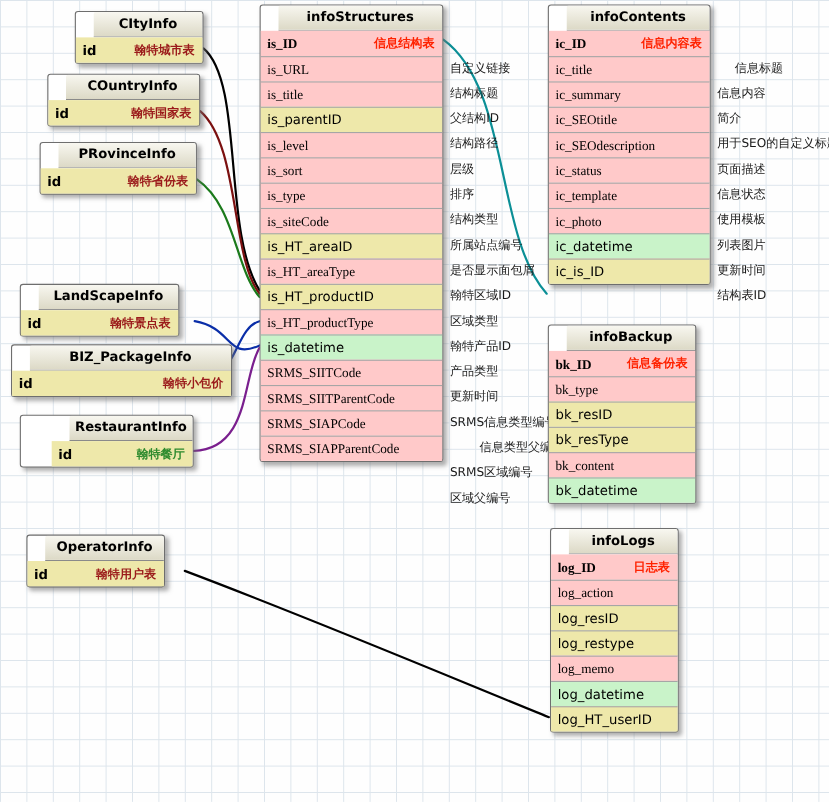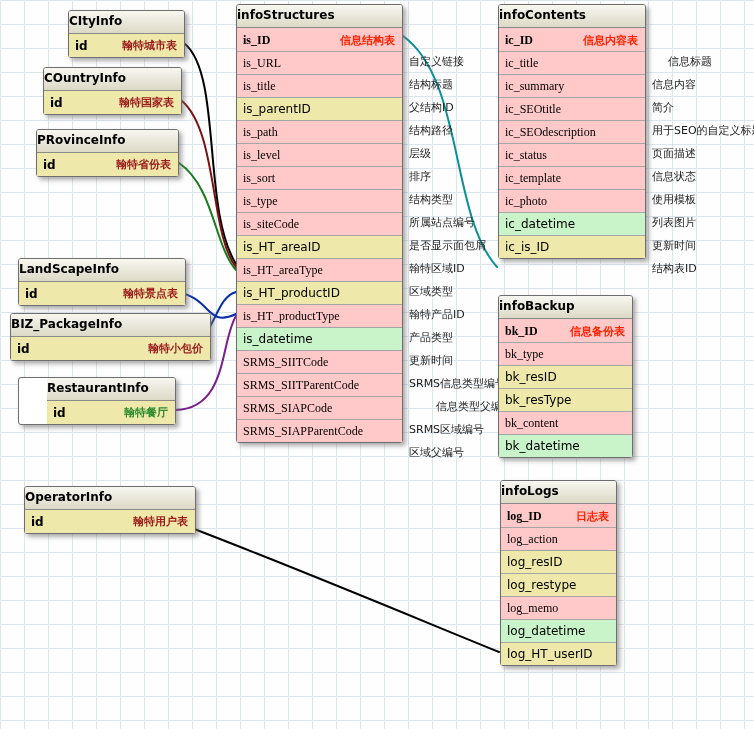--- a/index.html
+++ b/index.html
@@ -28,27 +28,28 @@
     border: 1px solid #6e6e6e;
     border-radius: 3px;
     background: #ffffff;
     box-shadow: 3px 3px 4px rgba(110,110,110,0.55);
     font-size: 12px;
     color: #000;
   }
   .thead {
     height: 23px;
     line-height: 21px;
-    text-align: left;
+    text-align: center;
     font-weight: bold;
     background: linear-gradient(#f8f7f0, #dcd9c6);
     border-bottom: 1px solid #8a8a8a;
     border-radius: 2px 2px 0 0;
     white-space: nowrap;
     overflow: hidden;
+    margin-left: 16px;
   }
   .trow {
     height: 23px;
     line-height: 22px;
     display: flex;
     justify-content: space-between;
     align-items: center;
     padding: 0 7px 0 6px;
     white-space: nowrap;
   }
@@ -126,42 +127,42 @@
           <span class="fcomment" style="color: rgb(155, 27, 27);">翰特国家表</span>
         </div>
       </div>
       <div class="table" style="left: 36px; top: 129px; width: 143px;">
         <div class="thead">PRovinceInfo</div>
         <div class="trow bg-yellow">
           <span class="fname pk">id</span>
           <span class="fcomment" style="color: rgb(155, 27, 27);">翰特省份表</span>
         </div>
       </div>
-      <div class="table" style="left: 18px; top: 258px; width: 168px;">
+      <div class="table" style="left: 18px; top: 258px; width: 145px;">
         <div class="thead">LandScapeInfo</div>
         <div class="trow bg-yellow">
           <span class="fname pk">id</span>
           <span class="fcomment" style="color: rgb(155, 27, 27);">翰特景点表</span>
         </div>
       </div>
       <div class="table" style="left: 10px; top: 313px; width: 201px;">
         <div class="thead">BIZ_PackageInfo</div>
         <div class="trow bg-yellow">
           <span class="fname pk">id</span>
           <span class="fcomment" style="color: rgb(155, 27, 27);">翰特小包价</span>
         </div>
       </div>
       <div class="table" style="left: 18px; top: 377px; width: 158px; padding-left: 28px;">
         <div class="thead">RestaurantInfo</div>
         <div class="trow bg-yellow">
           <span class="fname pk">id</span>
           <span class="fcomment" style="color: rgb(46, 139, 46);">翰特餐厅</span>
         </div>
       </div>
-      <div class="table" style="left: 24px; top: 486px; width: 172px;">
+      <div class="table" style="left: 24px; top: 486px; width: 126px;">
         <div class="thead">OperatorInfo</div>
         <div class="trow bg-yellow">
           <span class="fname pk">id</span>
           <span class="fcomment" style="color: rgb(155, 27, 27);">翰特用户表</span>
         </div>
       </div>
       <div class="table" style="left: 236px; top: 4px; width: 167px;">
         <div class="thead">infoStructures</div>
         <div class="trow bg-pink">
           <span class="fname pk">is_ID</span>
@@ -170,23 +171,20 @@
         <div class="trow bg-pink">
           <span class="fname">is_URL</span>
         </div>
         <div class="trow bg-pink">
           <span class="fname">is_title</span>
         </div>
         <div class="trow bg-yellow">
           <span class="fname">is_parentID</span>
         </div>
         <div class="trow bg-pink">
-          <span class="fname">is_path</span>
-        </div>
-        <div class="trow bg-pink">
           <span class="fname">is_level</span>
         </div>
         <div class="trow bg-pink">
           <span class="fname">is_sort</span>
         </div>
         <div class="trow bg-pink">
           <span class="fname">is_type</span>
         </div>
         <div class="trow bg-pink">
           <span class="fname">is_siteCode</span>

